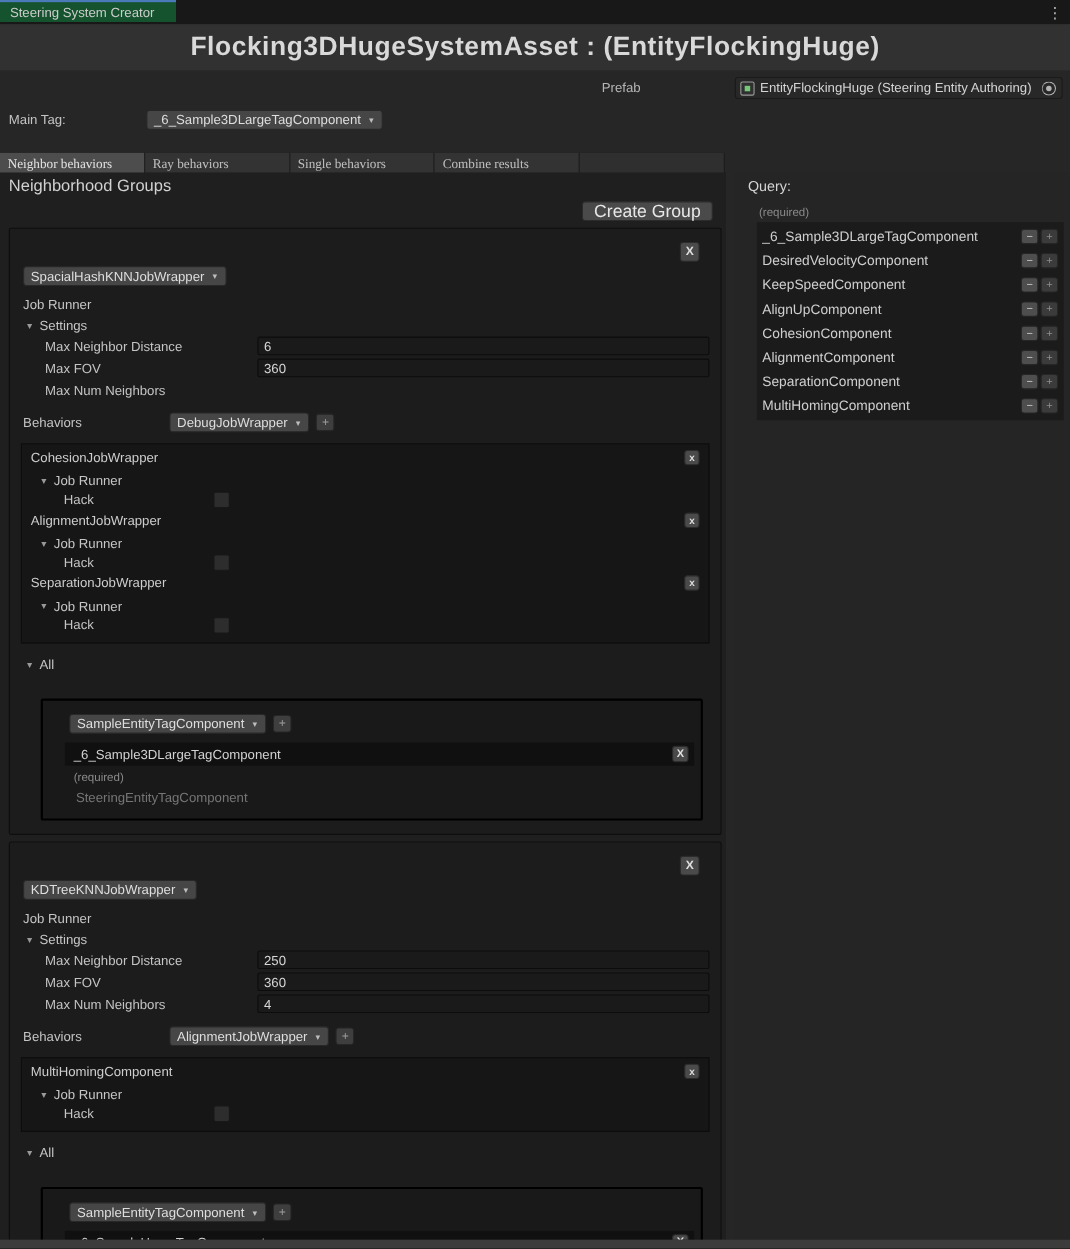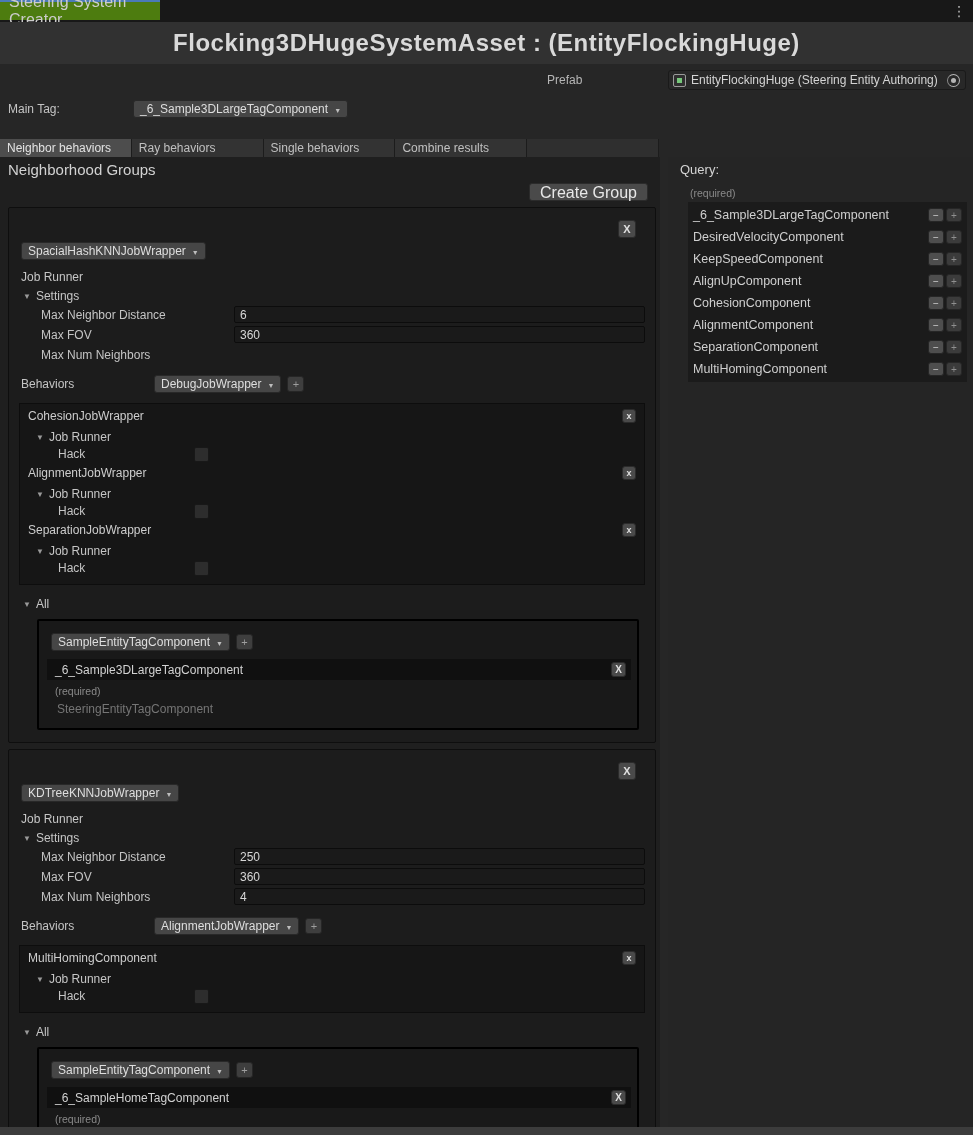--- a/index.html
+++ b/index.html
@@ -1,23 +1,23 @@
 <!DOCTYPE html>
 <html><head>
 <meta charset="utf-8">
 <style>
   html,body{margin:0;padding:0;background:#262626;}
   .window{position:relative;width:973px;height:1135px;background:#262626;
     font-family:"Liberation Sans",sans-serif;font-size:12px;color:#c8c8c8;overflow:hidden;}
 
   
   .titlebar{position:absolute;left:0;top:0;width:100%;height:22px;background:#181818;}
-  .wintab{position:absolute;left:0;top:0;height:20px;width:160px;background:#4d7c0f;
+  .wintab{position:absolute;left:0;top:0;height:20px;width:160px;background:#14532d;
     border-top:2px solid #4a7ab8;display:flex;align-items:center;padding-left:9px;box-sizing:border-box;
-    color:#cccccc;font-size:16px;}
+    color:#cccccc;font-size:12px;text-align:right;}
   .kebab{position:absolute;right:7px;top:2px;color:#b9b9b9;font-size:14px;line-height:18px;cursor:pointer;}
 
   
   .header{position:absolute;left:0;top:22px;width:100%;height:42px;background:#313131;
     display:flex;align-items:center;justify-content:center;}
   .title{font-size:24px;font-weight:bold;color:#d9d9d9;letter-spacing:.5px;}
 
   
   .prefab-row{position:absolute;left:0;top:70px;width:100%;height:20px;}
   .prefab-label{position:absolute;left:547px;top:3px;color:#b6b6b6;}
@@ -34,22 +34,22 @@
 
   .maintag-row{position:absolute;left:0;top:100px;width:100%;height:18px;}
   .maintag-label{position:absolute;left:8px;top:2px;color:#c4c4c4;}
   .dropdown{display:inline-flex;align-items:center;background:#464646;border:1px solid #282828;
     border-radius:3px;height:16px;padding:0 6px;color:#dedede;cursor:pointer;white-space:nowrap;}
   .dropdown .arrow{font-size:7px;color:#bdbdbd;margin-left:6px;transform:translateY(1px);}
   .maintag-dd{position:absolute;left:133px;top:0;}
 
   
   .tabs{position:absolute;left:0;top:139px;width:659px;height:18px;display:flex;background:#1c1c1c;}
-  .tab{flex:1 1 0;background:#333333;color:#c0c0c0;display:flex;align-items:center;
-    padding-left:7px;margin-right:1px;cursor:pointer;box-sizing:border-box;}
+  .tab{flex:1 1 0;background:#333333;color:#c0c0c0;display:flex;align-items:flex-end;
+    padding-left:7px;margin-right:1px;cursor:pointer;box-sizing:border-box;font-family:Liberation Serif, serif;}
   .tab.active{background:#4d4d4d;color:#e2e2e2;}
   .tab.filler{background:#2f2f2f;cursor:default;}
 
   
   .left-panel{position:absolute;left:0;top:157px;width:660px;bottom:8px;background:#1f1f1f;
     overflow:hidden;box-sizing:border-box;}
   .panel-heading{font-size:15px;color:#d2d2d2;padding:4px 0 2px 8px;}
   .btn-row{display:flex;justify-content:flex-end;padding:3px 12px 6px 0;}
   .btn{background:#4a4a4a;border:1px solid #2b2b2b;border-radius:3px;color:#e8e8e8;
     font-family:inherit;font-size:16px;height:18px;padding:0 10px;cursor:pointer;}
@@ -75,22 +75,22 @@
 
   .sub-box{background:#161616;border:1px solid #0d0d0d;margin:0 2px;padding:3px 8px 6px 8px;}
   .wrapper-head{display:flex;align-items:center;justify-content:space-between;height:18px;color:#cdcdcd;}
   .xbtn.small{width:14px;height:14px;font-size:9px;line-height:10px;font-weight:bold;}
   .sub-fold{margin-left:8px;}
   .hack-row{display:flex;align-items:center;margin:2px 0 2px 30px;height:16px;gap:11px;}
   .hack-label{width:125px;color:#c4c4c4;}
   .checkbox{width:13px;height:13px;background:#2d2d2d;border:1px solid #181818;border-radius:2px;cursor:pointer;}
 
   .all-foldout{margin-top:12px;}
-  .inner-box{background:#191919;border:2px solid #000000;border-radius:2px;margin:8px 8px 2px 20px;
-    padding:8px 6px 10px 8px;}
+  .inner-box{background:#191919;border:2px solid #000000;border-radius:2px;margin:24px 8px 2px 20px;
+    padding:8px 6px 10px 20px;}
   .inner-dd-row{margin:4px 0 8px 4px;display:flex;align-items:center;}
   .tag-row{background:#101010;display:flex;align-items:center;justify-content:space-between;
     height:21px;padding:0 5px 0 8px;color:#d2d2d2;}
   .xbtn.tag-x{width:15px;height:15px;font-size:10px;line-height:11px;}
   .required-label{font-size:10.5px;color:#8a8a8a;margin:5px 0 2px 8px;}
   .required-value{color:#757575;margin:5px 0 2px 10px;}
 
   
   .query-panel{position:absolute;left:668px;top:157px;width:305px;bottom:8px;background:#252525;
     box-sizing:border-box;}

